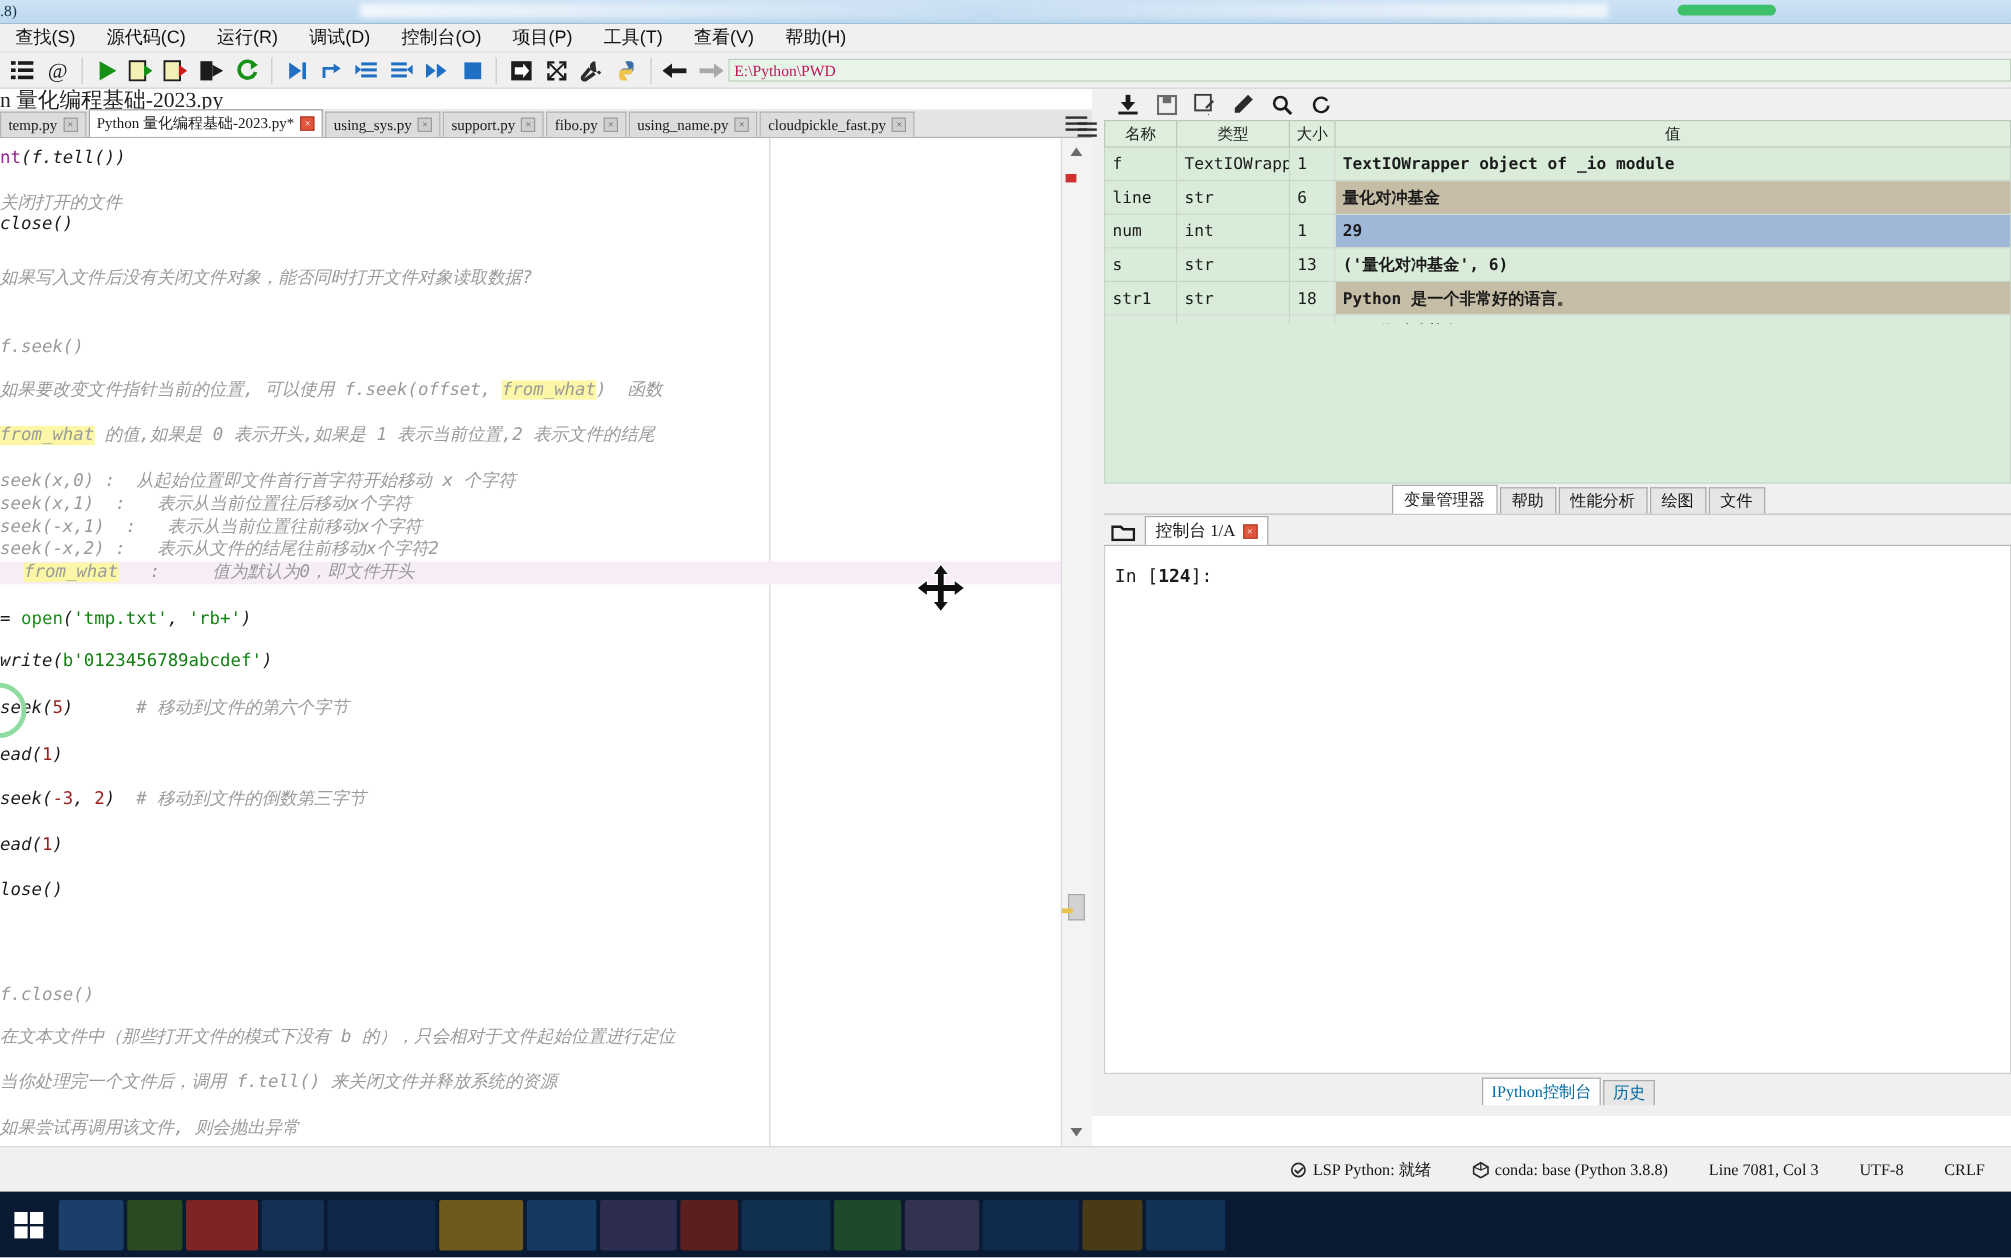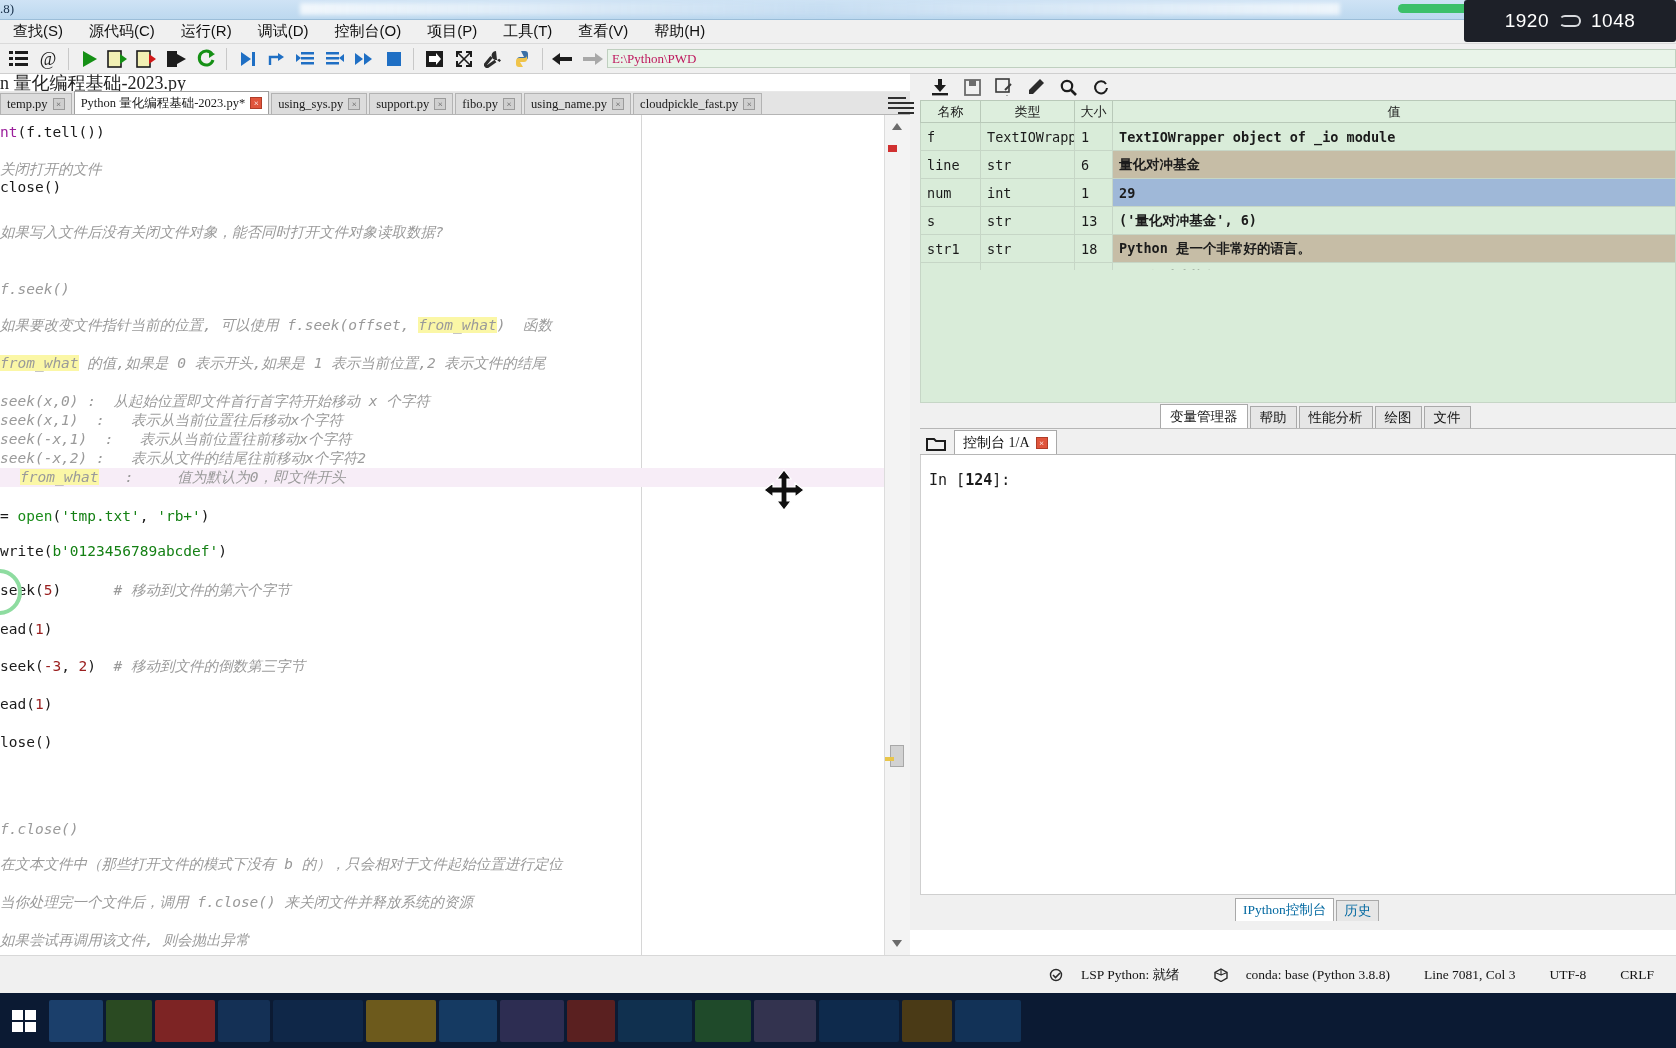--- a/index.html
+++ b/index.html
@@ -109,21 +109,21 @@
   .code {
     position: absolute; left: 0; top: 0; width: 890px;
     font-family: "DejaVu Sans Mono", monospace; font-size: 14.5px;
   }
   .ln { height: 18.6px; white-space: pre; line-height: 18.6px; }
   .cmt { color: #9a9a9a; font-style: italic; }
   .kw { color: #1b8c1b; }
   .fn { color: #9b1f9b; }
   .str { color: #148014; }
   .num { color: #9b2020; }
-  .pun { color: #1a1a1a; }
+  .pun { color: #1a1a1a; font-style: italic; }
   .hl { background: #fbf7a6; }
   .curline { background: #f7edf7; }
   .editor .vdivider {
     position: absolute; left: 641px; top: 0; width: 1px; height: 840px; background: #d6d6d6;
   }
   .editor .circle {
     position: absolute; left: -24px; top: 454px; width: 46px; height: 46px;
     border: 4px solid #8edca0; border-radius: 50%;
   }
   .movecursor {
@@ -238,21 +238,21 @@
   }
   .cb-tab.active { background: #ffffff; height: 23px; }
 
   
   .statusbar {
     position: absolute; left: 0; top: 955px; width: 1676px; height: 38px;
     background: #f0f0f0; border-top: 1px solid #d8d8d8;
     display: flex; align-items: center; justify-content: flex-end;
     font-family: "Liberation Serif", serif; font-size: 13.5px; color: #141414;
   }
-  .st-item { display: flex; align-items: center; gap: 18px; margin-left: 34px; white-space: nowrap; }
+  .st-item { display: flex; align-items: center; gap: 5px; margin-left: 34px; white-space: nowrap; }
   .st-item:last-child { margin-right: 22px; }
 
   
   .taskbar {
     position: absolute; left: 0; top: 993px; width: 1676px; height: 55px;
     background: #0b1a33;
     display: flex; align-items: center; gap: 3px; padding-left: 2px;
   }
   .tb-start { width: 44px; height: 42px; background: #0b1a33; display:flex; align-items:center; justify-content:center;}
   .tb-chip { height: 42px; border-radius: 2px; }
@@ -262,25 +262,20 @@
 <body>
 
 <div id="app">
 
   <div class="titlestrip">
     <span class="tt">.8)</span>
     <div class="blurband"></div>
     <div class="pill"></div>
   </div>
 
-  <div class="resbadge">
-    <span>1920</span>
-    <span class="lnk"></span>
-    <span>1048</span>
-  </div>
 
   <div class="menubar">
     <div class="menu-item">查找(S)</div>
     <div class="menu-item">源代码(C)</div>
     <div class="menu-item">运行(R)</div>
     <div class="menu-item">调试(D)</div>
     <div class="menu-item">控制台(O)</div>
     <div class="menu-item">项目(P)</div>
     <div class="menu-item">工具(T)</div>
     <div class="menu-item">查看(V)</div>
@@ -491,21 +486,21 @@
         <div class="ln curline" style="position: absolute; top: 353px; left: 0px; width: 884px; padding-left: 20px;"><span class="cmt hl">from_what</span><span class="cmt">   :     值为默认为0，即文件开头</span></div>
         <div class="ln" style="position: absolute; top: 392px; left: 0px; width: 884px;"><span class="pun">= </span><span class="kw">open</span><span class="pun">(</span><span class="str">'tmp.txt'</span><span class="pun">, </span><span class="str">'rb+'</span><span class="pun">)</span></div>
         <div class="ln" style="position: absolute; top: 427px; left: 0px; width: 884px;"><span class="pun">write(</span><span class="str">b'0123456789abcdef'</span><span class="pun">)</span></div>
         <div class="ln" style="position: absolute; top: 466px; left: 0px; width: 884px;"><span class="pun">seek(</span><span class="num">5</span><span class="pun">)</span><span class="cmt">      # 移动到文件的第六个字节</span></div>
         <div class="ln" style="position: absolute; top: 505px; left: 0px; width: 884px;"><span class="pun">ead(</span><span class="num">1</span><span class="pun">)</span></div>
         <div class="ln" style="position: absolute; top: 542px; left: 0px; width: 884px;"><span class="pun">seek(</span><span class="num">-3</span><span class="pun">, </span><span class="num">2</span><span class="pun">)</span><span class="cmt">  # 移动到文件的倒数第三字节</span></div>
         <div class="ln" style="position: absolute; top: 580px; left: 0px; width: 884px;"><span class="pun">ead(</span><span class="num">1</span><span class="pun">)</span></div>
         <div class="ln" style="position: absolute; top: 618px; left: 0px; width: 884px;"><span class="pun">lose()</span></div>
         <div class="ln" style="position: absolute; top: 705px; left: 0px; width: 884px;"><span class="cmt">f.close()</span></div>
         <div class="ln" style="position: absolute; top: 740px; left: 0px; width: 884px;"><span class="cmt">在文本文件中（那些打开文件的模式下没有 b 的），只会相对于文件起始位置进行定位</span></div>
-        <div class="ln" style="position: absolute; top: 778px; left: 0px; width: 884px;"><span class="cmt">当你处理完一个文件后，调用 f.close() 来关闭文件并释放系统的资源</span></div>
+        <div class="ln" style="position: absolute; top: 778px; left: 0px; width: 884px;"><span class="cmt">当你处理完一个文件后，调用 f.tell() 来关闭文件并释放系统的资源</span></div>
         <div class="ln" style="position: absolute; top: 816px; left: 0px; width: 884px;"><span class="cmt">如果尝试再调用该文件, 则会抛出异常</span></div>
       </div>
     <div class="circle"></div>
   </div>
 
   <div class="movecursor">
     <svg width="44" height="44" viewBox="0 0 44 44">
       <g fill="#101010">
         <polygon points="22,2 29,11 25,11 25,19 33,19 33,15 42,22 33,29 33,25 25,25 25,33 29,33 22,42 15,33 19,33 19,25 11,25 11,29 2,22 11,15 11,19 19,19 19,11 15,11"></polygon>
       </g>

